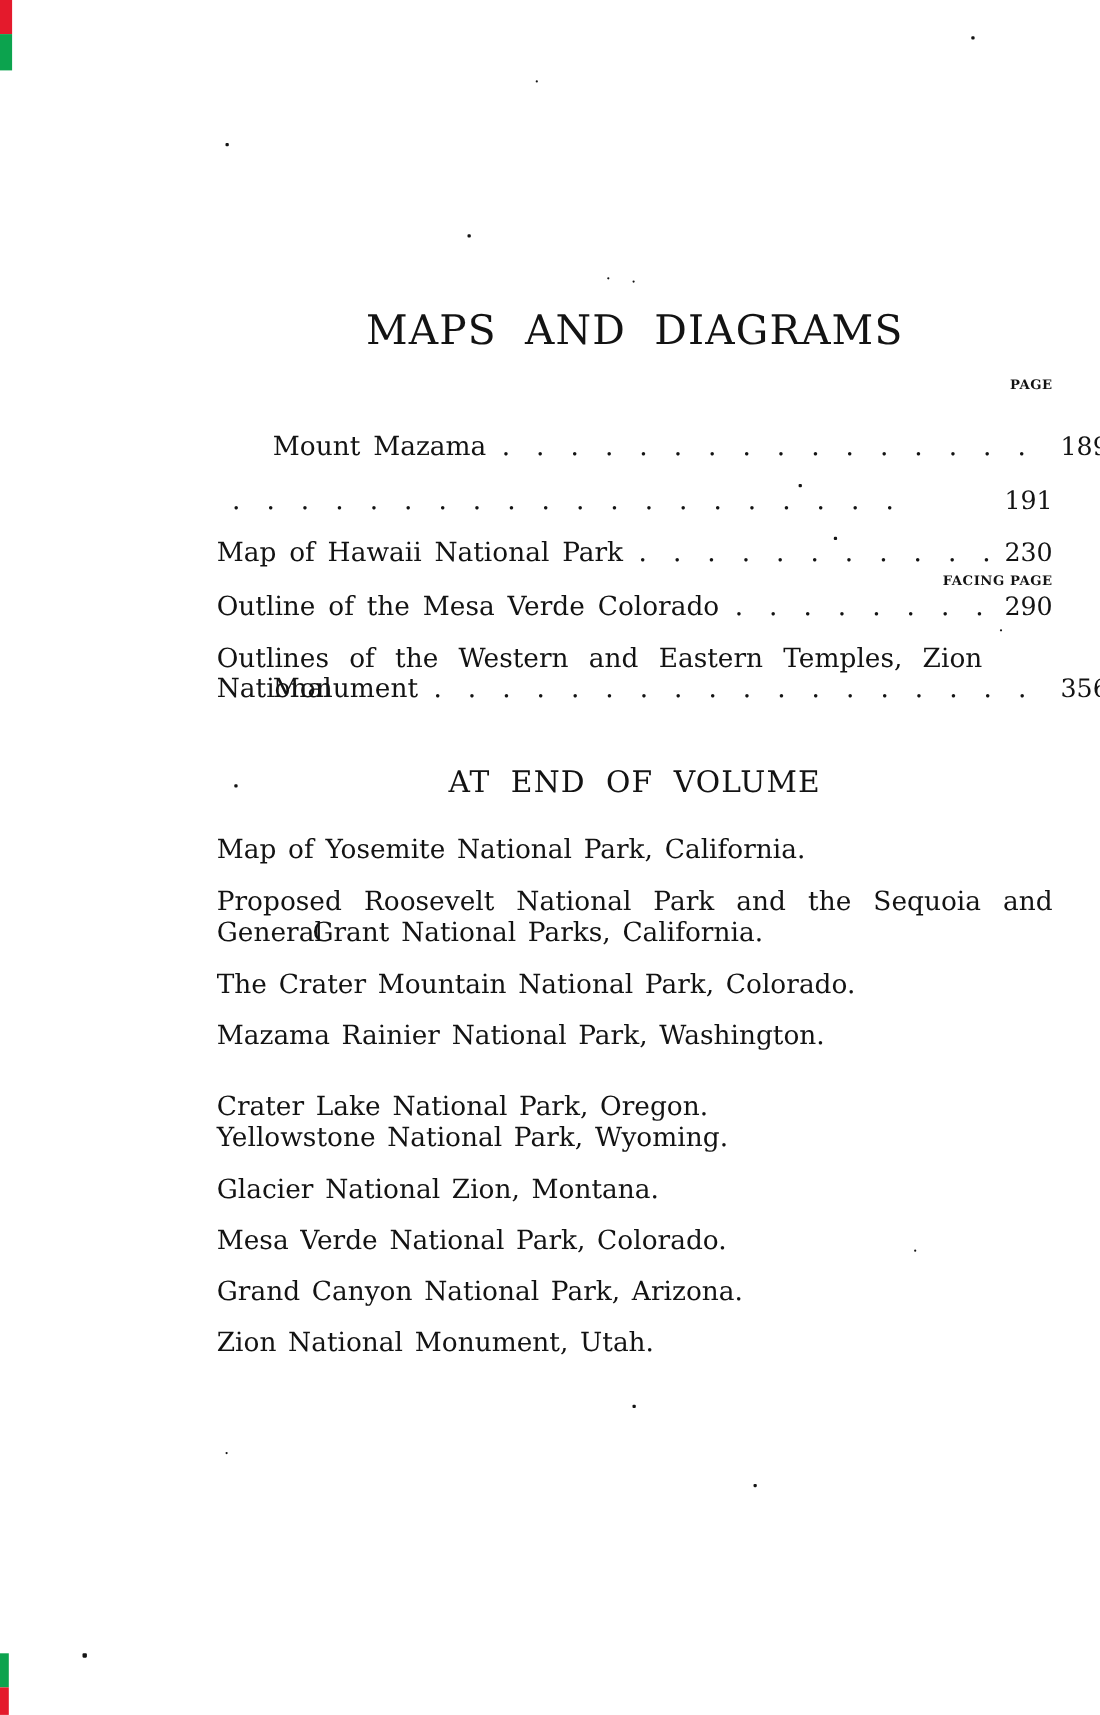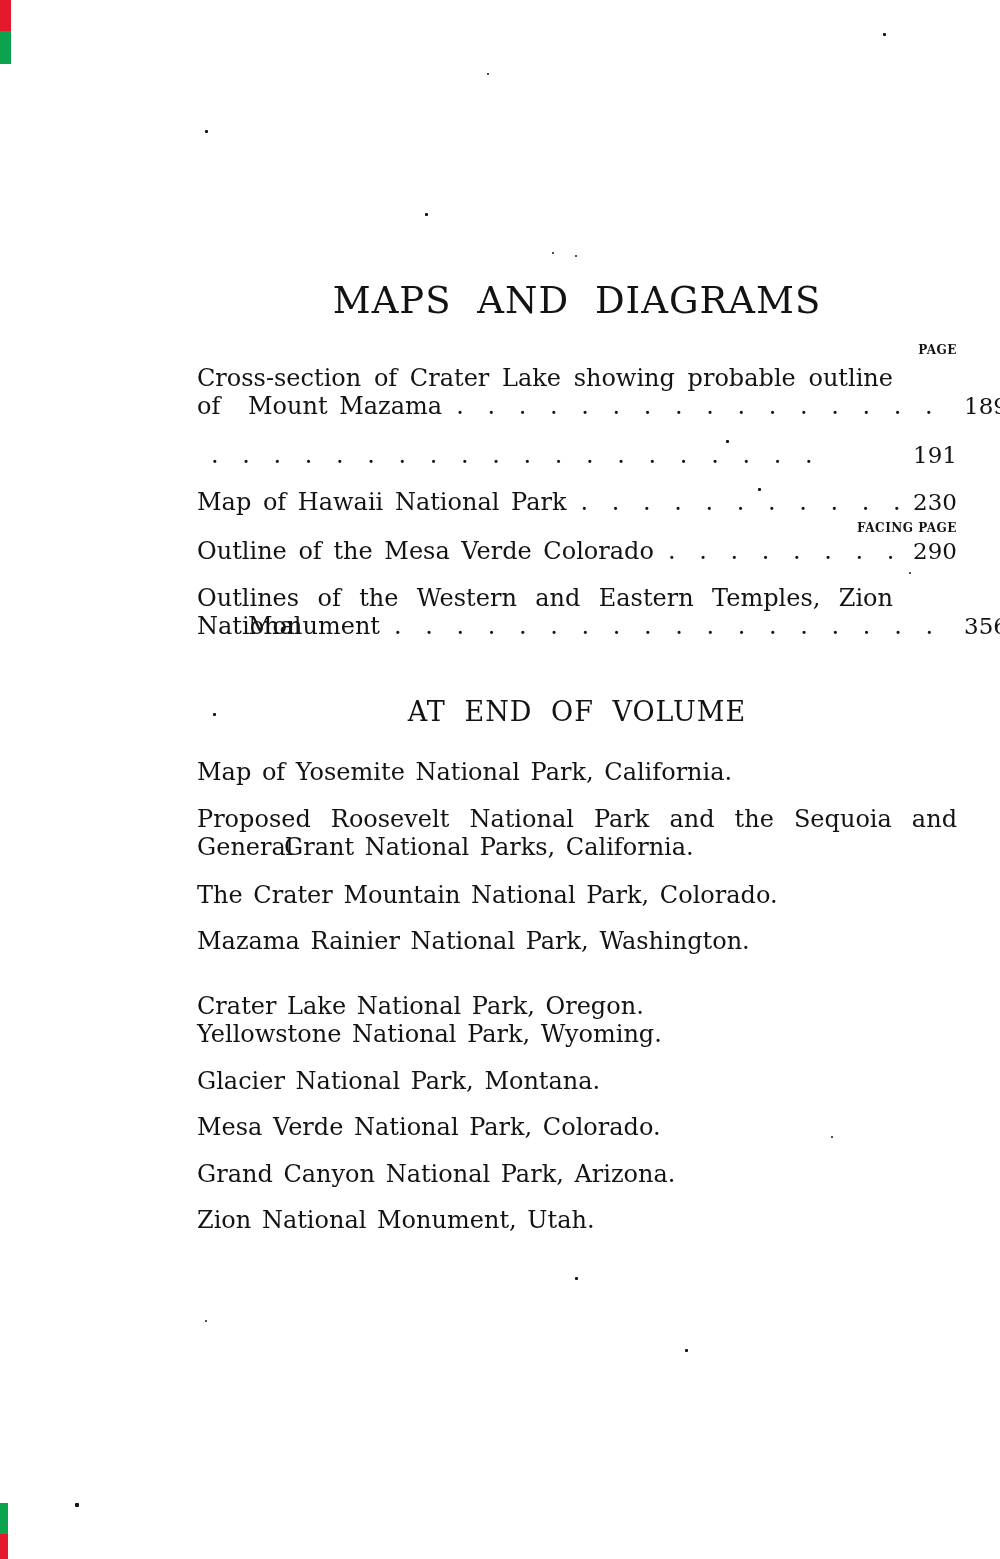--- a/index.html
+++ b/index.html
@@ -51,21 +51,20 @@
 </style>
 </head>
 <body>
 
 <div class="page">
 
   <div class="abs content doc-title">MAPS AND DIAGRAMS</div>
 
   <div class="abs content col-head">PAGE</div>
 
-  <div class="abs content toc-line just" style="top:364px">Cross-section of Crater Lake showing probable outline of</div>
   <div class="abs content toc-line leader-row indent" style="top:392px">
     <span class="lbl">Mount Mazama</span>
     <span class="dots">. . . . . . . . . . . . . . . . . . . .</span>
     <span class="pnum">189</span>
   </div>
 
   <div class="abs content toc-line leader-row" style="top:441px">
     <span class="dots">. . . . . . . . . . . . . . . . . . . .</span>
     <span class="pnum">191</span>
   </div>
@@ -95,21 +94,21 @@
 
   <div class="abs content list-line" style="top:758px">Map of Yosemite National Park, California.</div>
 
   <div class="abs content list-line list-just" style="top:805px">Proposed Roosevelt National Park and the Sequoia and General</div>
   <div class="abs indent2 list-line" style="top:833px">Grant National Parks, California.</div>
 
   <div class="abs content list-line" style="top:881px">The Crater Mountain National Park, Colorado.</div>
   <div class="abs content list-line" style="top:927px">Mazama Rainier National Park, Washington.</div>
   <div class="abs content list-line" style="top:992px">Crater Lake National Park, Oregon.</div>
   <div class="abs content list-line" style="top:1020px">Yellowstone National Park, Wyoming.</div>
-  <div class="abs content list-line" style="top:1067px">Glacier National Park, Montana.</div>
+  <div class="abs content list-line" style="top:1067px">Glacier National Zion, Montana.</div>
   <div class="abs content list-line" style="top:1113px">Mesa Verde National Park, Colorado.</div>
   <div class="abs content list-line" style="top:1160px">Grand Canyon National Park, Arizona.</div>
   <div class="abs content list-line" style="top:1206px">Zion National Monument, Utah.</div>
 
 <div class="edgebar" style="left: 0px; top: 0px; width: 11px; height: 31px; background: rgb(228, 26, 44);"></div>
     <div class="edgebar" style="left: 0px; top: 31px; width: 11px; height: 33px; background: rgb(12, 163, 78);"></div>
     <div class="edgebar" style="left: 0px; top: 1503px; width: 8px; height: 31px; background: rgb(12, 163, 78);"></div>
     <div class="edgebar" style="left: 0px; top: 1534px; width: 8px; height: 25px; background: rgb(228, 26, 44);"></div>
     <div class="speck" style="left: 883px; top: 33px; width: 3px; height: 3px;"></div>
     <div class="speck" style="left: 487px; top: 73px; width: 2px; height: 2px;"></div>

